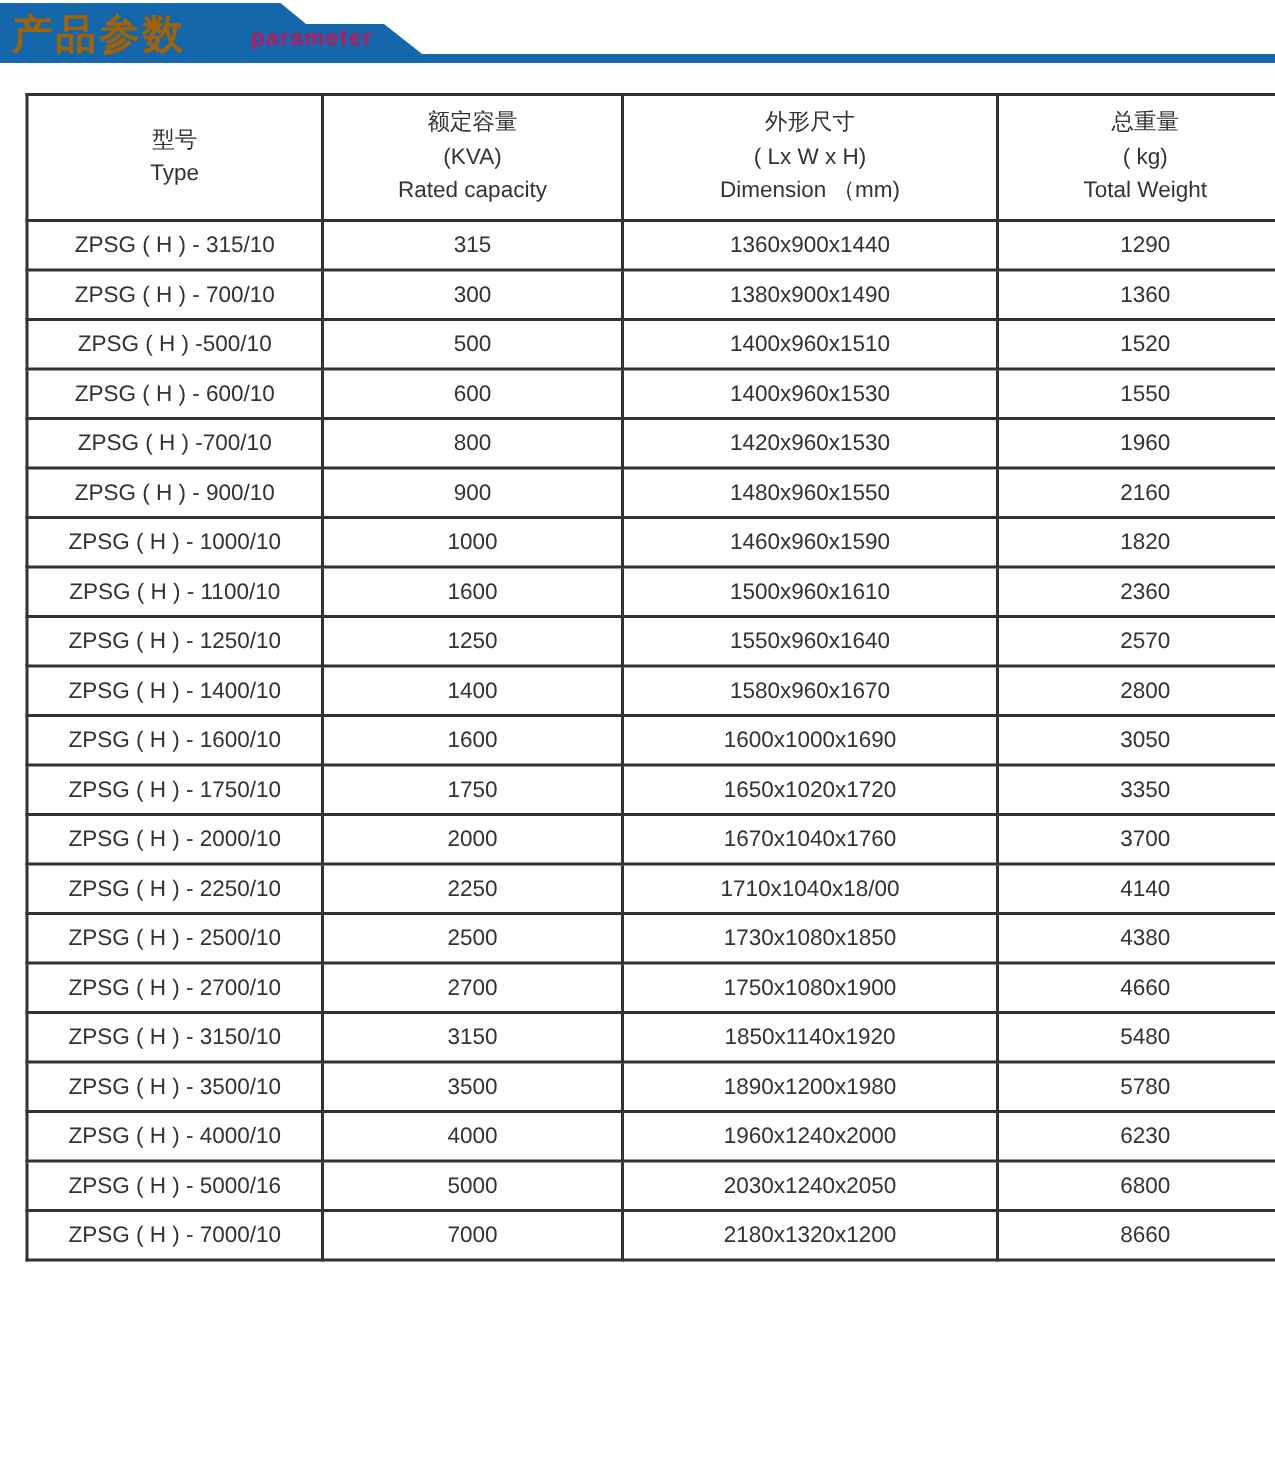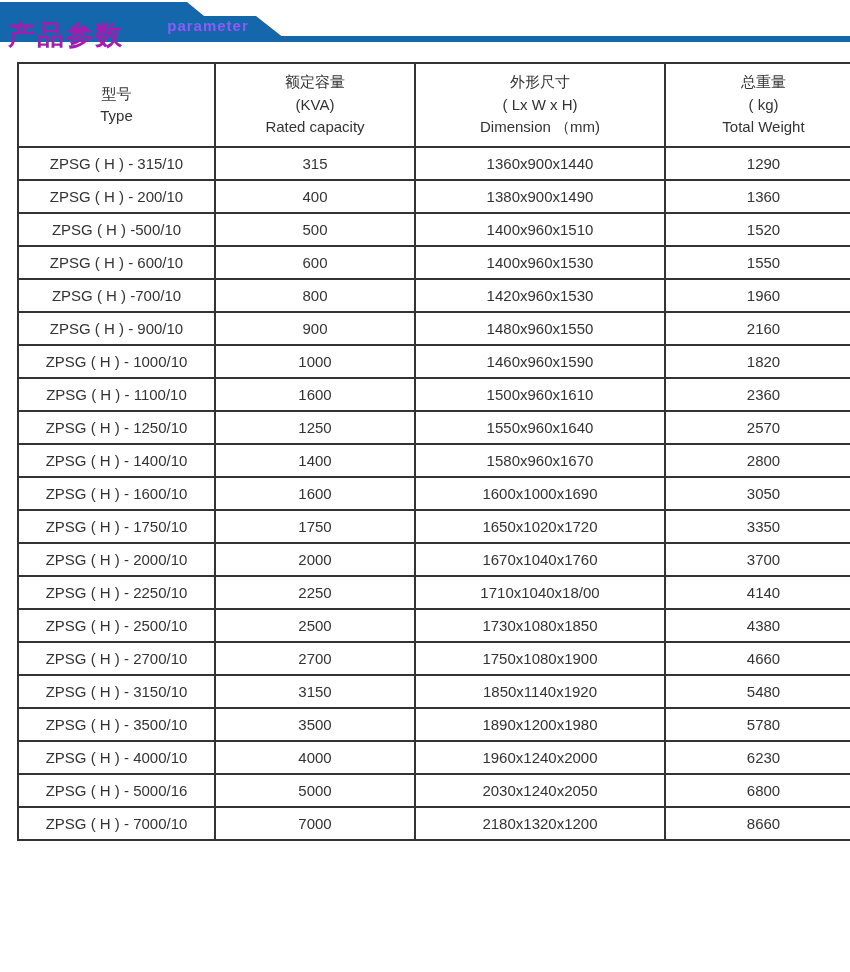--- a/index.html
+++ b/index.html
@@ -15,27 +15,27 @@
   .banner .ribbon {
     position:absolute; left:0; top:0; width:300px; height:40px;
     background:var(--accent);
     clip-path:polygon(0 0, 187px 0, 204px 14px, 256px 14px, 289px 40px, 0 40px);
   }
   .banner .rule {
     position:absolute; left:0; right:0; top:34px; height:6px;
     background:var(--accent);
   }
   .banner .title {
-    position:absolute; left:8px; top:14px; margin:0;
-    font-size:27px; line-height:38px; font-weight:bold; color:#a21caf;
+    position:absolute; left:8px; top:2px; margin:0;
+    font-size:27px; line-height:38px; font-weight:bold; color:#a16207;
     letter-spacing:2px; white-space:nowrap;
   }
   .banner .subtitle {
     position:absolute; left:158px; top:15px; width:100px;
-    text-align:center; font-size:15px; font-weight:bold; color:#8b5cf6;
+    text-align:center; font-size:15px; font-weight:bold; color:#be185d;
     letter-spacing:1px;
   }
 
   
   table.params {
     width:844px; margin:18px 3px 0 17px;
     border-collapse:collapse; table-layout:fixed;
   }
   .params th, .params td {
     border:2px solid var(--border);
@@ -90,22 +90,22 @@
     </tr>
   </thead>
   <tbody id="table-body">
       <tr>
     <td>ZPSG ( H ) - 315/10</td>
     <td>315</td>
     <td>1360x900x1440</td>
     <td>1290</td>
   </tr>
       <tr>
-    <td>ZPSG ( H ) - 200/10</td>
-    <td>400</td>
+    <td>ZPSG ( H ) - 700/10</td>
+    <td>300</td>
     <td>1380x900x1490</td>
     <td>1360</td>
   </tr>
       <tr>
     <td>ZPSG ( H ) -500/10</td>
     <td>500</td>
     <td>1400x960x1510</td>
     <td>1520</td>
   </tr>
       <tr>

